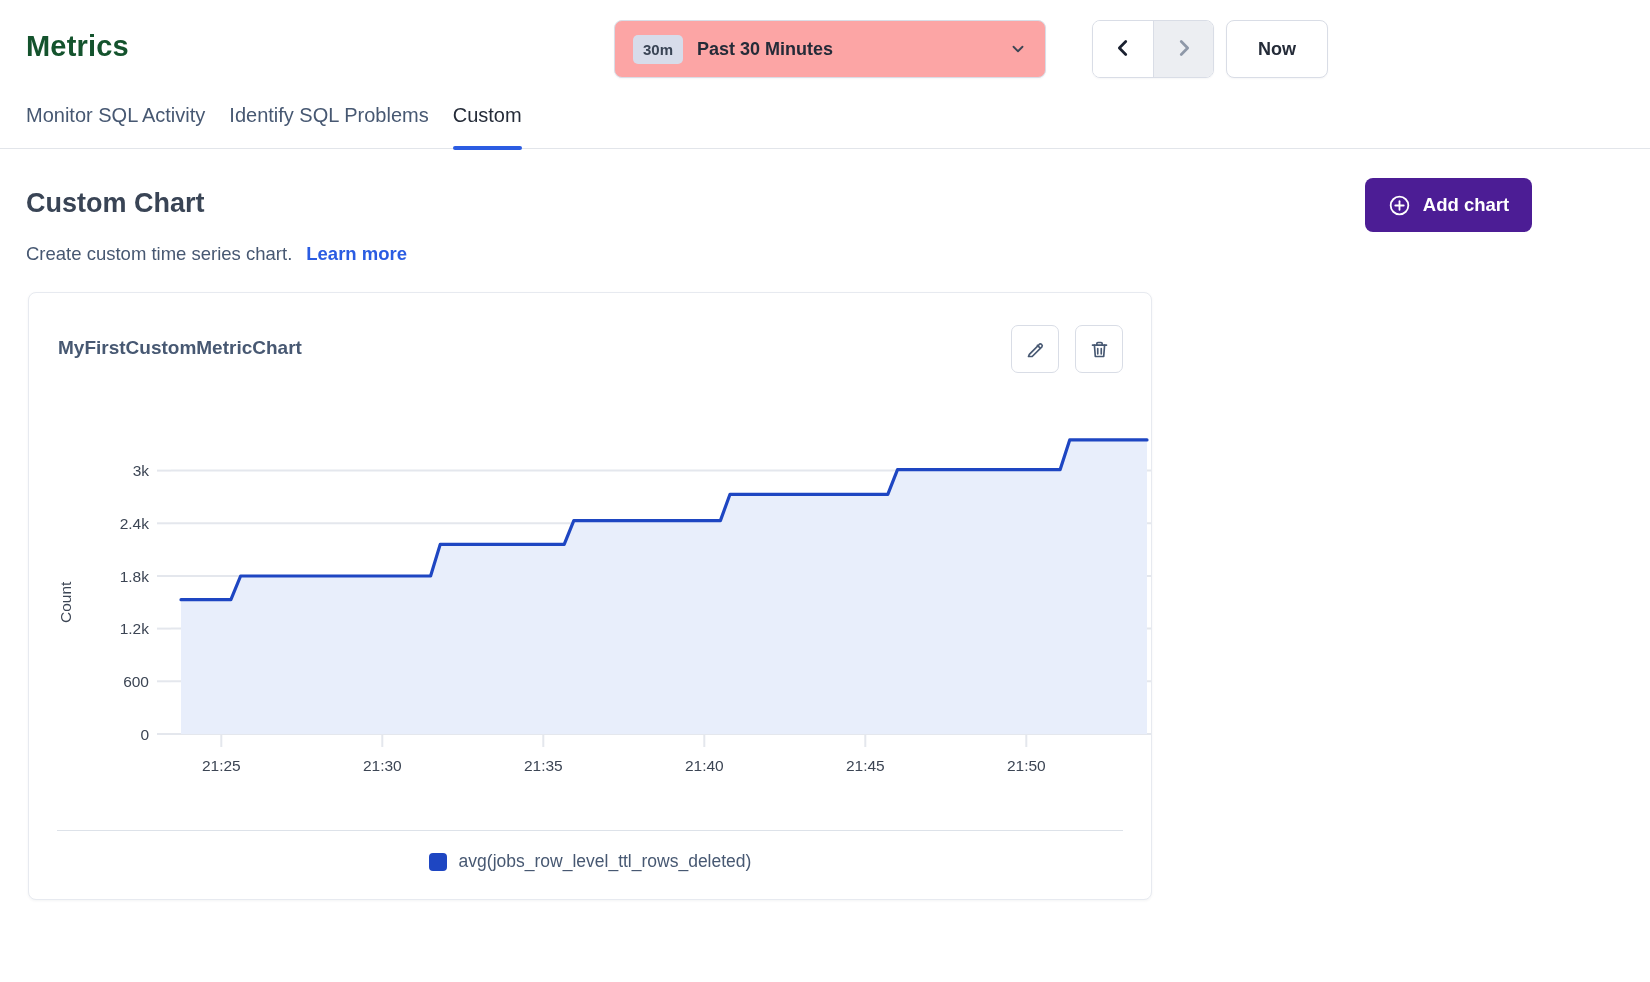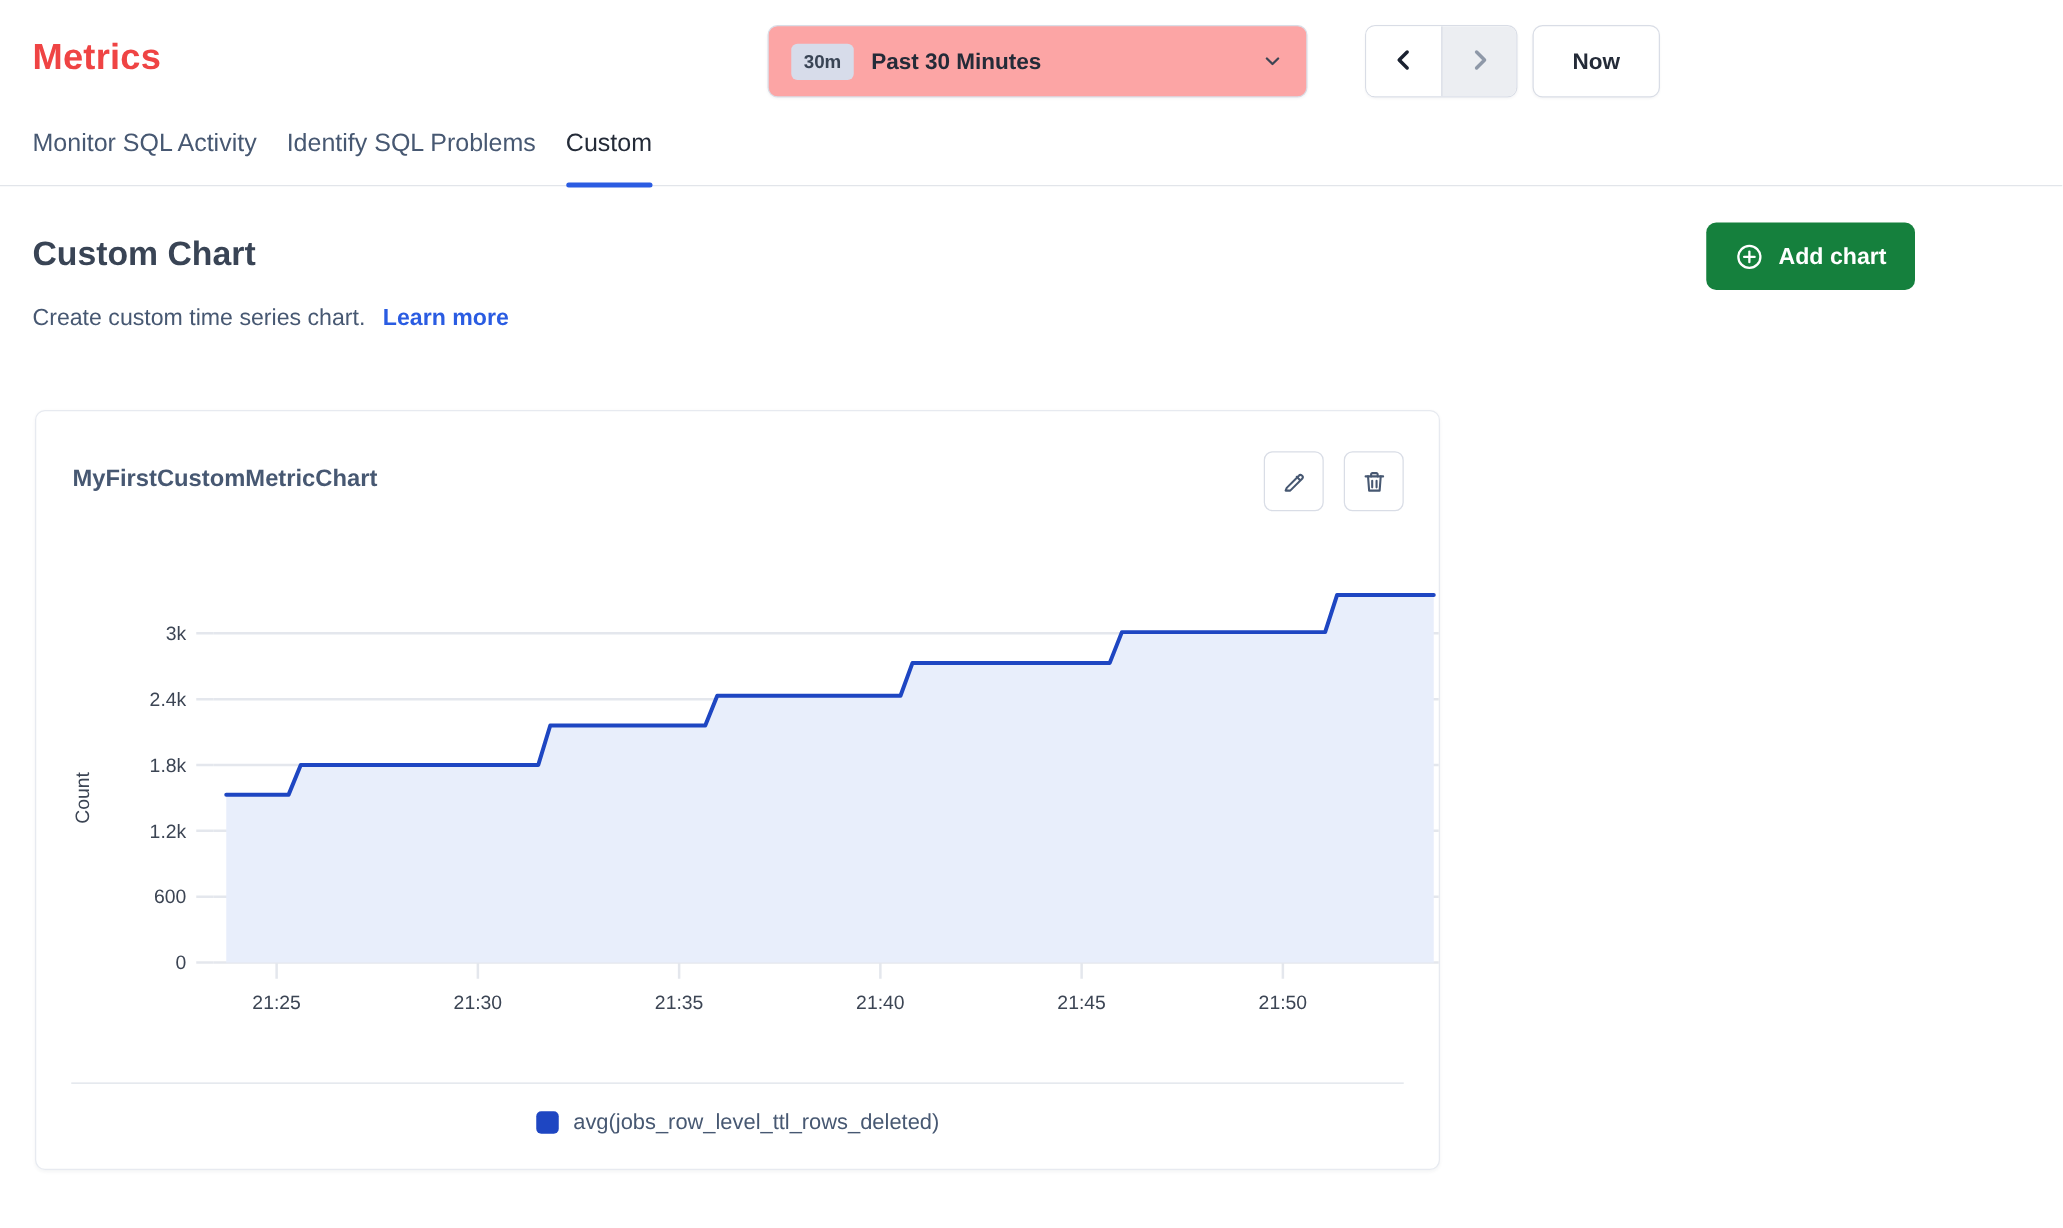--- a/index.html
+++ b/index.html
@@ -1,21 +1,21 @@
 <!DOCTYPE html>
 <html><head>
 <meta charset="utf-8">
 <style>
   * { box-sizing: border-box; margin: 0; padding: 0; }
   html,body { width:1650px; height:982px; background:#ffffff; overflow:hidden;
     font-family:"Liberation Sans", sans-serif; color:#394455; }
   .page { position:relative; width:1650px; height:982px; }
 
   
-  .page-title { position:absolute; left:26px; top:30px; font-size:29px; font-weight:700; color:#ef4444; letter-spacing:.2px; }
+  .page-title { position:absolute; left:26px; top:30px; font-size:29px; font-weight:700; color:#14532d; letter-spacing:.2px; }
 
   .time-picker { position:absolute; left:614px; top:20px; width:432px; height:58px;
     background:#fca5a5; border:1px solid #d9dde6; border-radius:8px; display:flex; align-items:center;
     padding:0 18px; cursor:pointer; box-shadow:0 1px 2px rgba(20,30,60,.04); }
   .range-badge { background:#d7dcea; color:#394455; font-size:15px; font-weight:700;
     border-radius:5px; padding:6px 10px; margin-right:14px; }
   .range-label { font-size:18px; font-weight:600; color:#242b38; flex:1; }
   .picker-caret { margin-left:auto; display:flex; align-items:center; color:#3c4554; }
 
   .nav-group { position:absolute; left:1092px; top:20px; height:58px; display:flex;
@@ -35,26 +35,26 @@
   .tab { font-size:20px; color:#475872; padding:4px 0 21px 0; cursor:pointer; position:relative; }
   .tab.active { color:#242b38; font-weight:500; }
   .tab.active .tab-underline { position:absolute; left:0; right:0; bottom:-2px; height:4px;
     background:#2b5ce2; border-radius:2px; }
 
   
   .section-heading { position:absolute; left:26px; top:188px; font-size:27px; font-weight:700; color:#394455; }
   .section-sub { position:absolute; left:26px; top:243px; font-size:18.5px; color:#475872; }
   .learn-more { color:#2a5ce2; font-weight:600; text-decoration:none; cursor:pointer; margin-left:14px; }
   .add-chart-btn { position:absolute; left:1365px; top:178px; width:167px; height:54px;
-    background:#15803d; color:#fff; border:none; border-radius:8px; font-size:18.5px; font-weight:600;
+    background:#4c1d95; color:#fff; border:none; border-radius:8px; font-size:18.5px; font-weight:600;
     display:flex; align-items:center; justify-content:center; gap:12px; cursor:pointer;
     font-family:"Liberation Sans", sans-serif; }
 
   
-  .card { position:absolute; left:28px; top:328px; width:1124px; height:608px; background:#fff;
+  .card { position:absolute; left:28px; top:292px; width:1124px; height:608px; background:#fff;
     border:1px solid #e7eaf0; border-radius:8px; box-shadow:0 1px 3px rgba(20,30,60,.05); }
   .card-header { display:flex; align-items:flex-start; padding:32px 28px 0 29px; }
   .card-title { font-size:19px; font-weight:700; color:#475872; margin-top:12px; }
   .card-actions { margin-left:auto; display:flex; gap:16px; }
   .icon-btn { width:48px; height:48px; background:#fff; border:1px solid #d9dde6; border-radius:7px;
     display:flex; align-items:center; justify-content:center; cursor:pointer; color:#475872; }
 
   .chart-svg { position:absolute; left:0; top:90px; width:1124px; height:412px; }
   .chart-svg .grid { stroke:#e4e7ed; stroke-width:2; }
   .chart-svg .ytick, .chart-svg .xtick { font-family:"Liberation Sans", sans-serif; font-size:15.5px; fill:#3c4554; }

